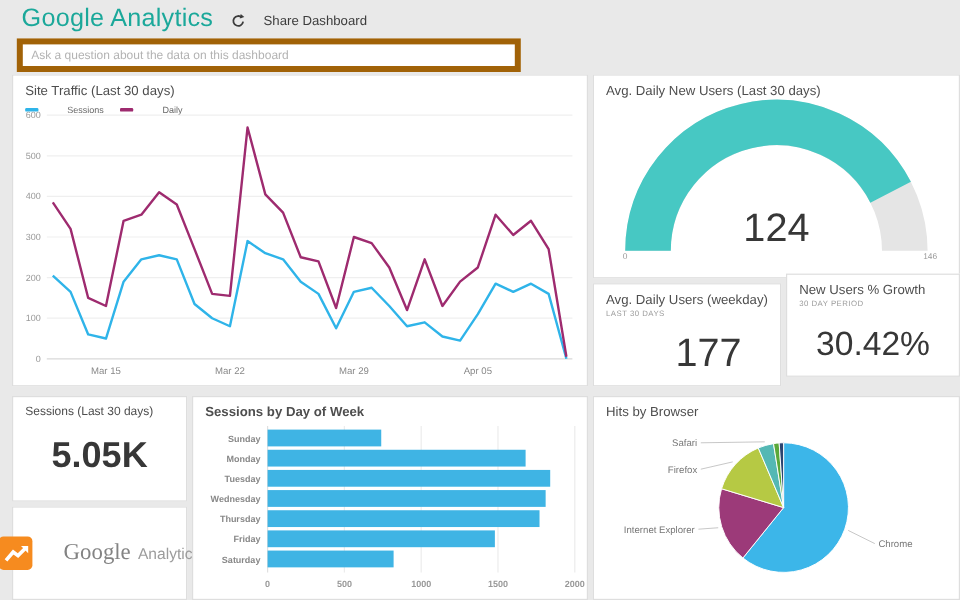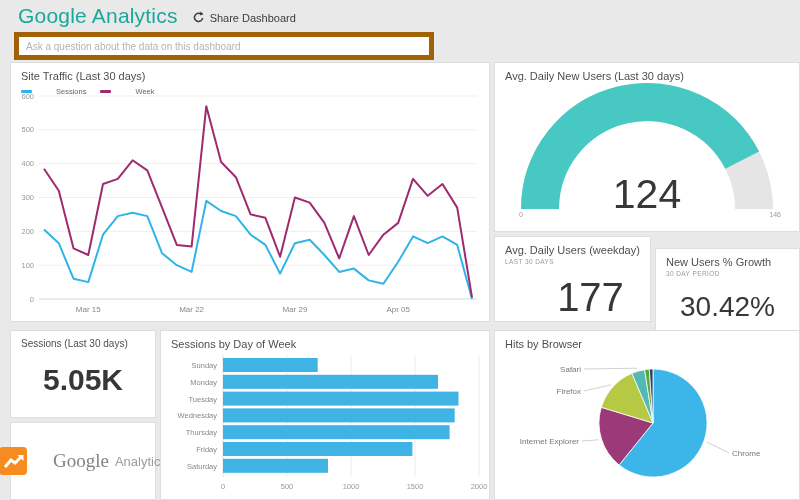--- a/index.html
+++ b/index.html
@@ -1,56 +1,56 @@
 <!DOCTYPE html>
 <html><head>
 <meta charset="utf-8">
 <style>
   html,body{margin:0;padding:0;}
   body{width:800px;height:500px;overflow:hidden;background:#e9e9e9;
        font-family:"Liberation Sans",sans-serif;position:relative;}
   .header{position:absolute;left:18px;top:4px;display:flex;align-items:center;gap:14px;}
   .page-title{font-size:21px;color:#1ba89a;font-weight:normal;margin:0;letter-spacing:.2px;}
-  .share-btn{display:flex;align-items:center;gap:5px;cursor:pointer;margin-top:3px;}
+  .share-btn{display:flex;align-items:center;gap:15px;cursor:pointer;margin-top:3px;}
   .share-label{font-size:11px;color:#3c3c3c;}
   .qna{position:absolute;left:14px;top:32px;width:396px;height:16px;border:5px solid #a16207;
        background:#fff;font-size:10px;padding:1px 7px;color:#555;outline:none;}
   .qna::placeholder{color:#b3b3b3;}
   .card{position:absolute;background:#fff;border:1px solid #dedede;box-sizing:border-box;}
   .card-title{position:absolute;left:10px;top:7px;font-size:11px;color:#4e4e4e;white-space:nowrap;}
   .card-sub{position:absolute;left:10px;top:21px;font-size:6.5px;color:#9b9b9b;letter-spacing:.4px;}
   .big-num{position:absolute;left:0;right:0;text-align:center;color:#373737;}
   svg.fill{position:absolute;left:0;top:0;}
   
   #card-traffic{left:10px;top:62px;width:480px;height:260px;}
   .legend{position:absolute;left:10px;top:24px;display:flex;gap:14px;align-items:center;}
   .legend-item{display:flex;align-items:center;gap:4px;}
   .legend-swatch{width:11px;height:3px;border-radius:1px;}
   .legend-label{font-size:7.5px;color:#666;padding-left:20px;}
   
   #card-gauge{left:494px;top:62px;width:306px;height:170px;}
-  .gauge-value{top:108px;font-size:41px;font-weight:200;}
+  .gauge-value{top:108px;font-size:33px;font-weight:200;}
   .gauge-min{position:absolute;left:24px;top:148px;font-size:7px;color:#999;}
   .gauge-max{position:absolute;right:18px;top:148px;font-size:7px;color:#999;}
   
   #card-kpi-users{left:494px;top:236px;width:157px;height:86px;}
-  #card-kpi-growth{left:655px;top:248px;width:145px;height:86px;}
-  #card-kpi-users .big-num{top:38px;font-size:40px;font-weight:200;margin-left:36px;}
+  #card-kpi-growth{left:655px;top:228px;width:145px;height:86px;}
+  #card-kpi-users .big-num{top:38px;font-size:33px;font-weight:200;margin-left:36px;}
   #card-kpi-growth .big-num{top:42px;font-size:28px;font-weight:200;}
   
   #card-sessions{left:10px;top:330px;width:146px;height:88px;}
   #card-sessions .big-num{top:32px;font-size:30px;font-weight:700;}
   #card-sessions .card-title{font-size:10px;}
   #card-logo{left:10px;top:422px;width:146px;height:78px;}
   .logo-row{position:absolute;left:0;right:0;top:24px;display:flex;align-items:center;justify-content:center;gap:6px;}
   .logo-box{width:28px;height:28px;border-radius:4px;background:#f68b1f;position:relative;flex:0 0 auto;}
   .logo-google{font-family:"Liberation Serif",serif;font-size:19px;color:#838383;margin-left:20px;}
   .logo-analytics{font-size:13px;color:#9c9c9c;}
   
-  #card-bars{left:160px;top:330px;width:330px;height:170px;}
+  #card-bars{left:160px;top:330px;width:330px;height:170px;font-weight:bold;}
   #card-pie{left:494px;top:330px;width:306px;height:170px;}
 </style>
 </head>
 <body>
 
 <div class="header">
   <h1 class="page-title">Google Analytics</h1>
   <div class="share-btn">
     <svg width="13" height="13" viewBox="0 0 13 13">
       <path d="M10.6 7 a4.1 4.1 0 1 1 -1.1-3.4" stroke="#3c3c3c" fill="none" stroke-width="1.5"></path>
@@ -64,21 +64,21 @@
 
 <div class="card" id="card-traffic">
   <div class="card-title">Site Traffic (Last 30 days)</div>
   <div class="legend">
     <div class="legend-item">
       <span class="legend-swatch" style="background:#2fb4e9"></span>
       <span class="legend-label">Sessions</span>
     </div>
     <div class="legend-item">
       <span class="legend-swatch" style="background:#9e2b6f"></span>
-      <span class="legend-label">Week</span>
+      <span class="legend-label">Daily</span>
     </div>
   </div>
   <svg class="fill" id="line-svg" width="478" height="258">
       <line x1="28" y1="236" x2="466" y2="236" stroke="#d9d9d9" stroke-width="1"></line>
       <text x="23" y="238.5" text-anchor="end" font-size="7.5" fill="#999" font-family="Liberation Sans, sans-serif">0</text>
       <line x1="28" y1="202.16666666666669" x2="466" y2="202.16666666666669" stroke="#efefef" stroke-width="1"></line>
       <text x="23" y="204.66666666666669" text-anchor="end" font-size="7.5" fill="#999" font-family="Liberation Sans, sans-serif">100</text>
       <line x1="28" y1="168.33333333333334" x2="466" y2="168.33333333333334" stroke="#efefef" stroke-width="1"></line>
       <text x="23" y="170.83333333333334" text-anchor="end" font-size="7.5" fill="#999" font-family="Liberation Sans, sans-serif">200</text>
       <line x1="28" y1="134.5" x2="466" y2="134.5" stroke="#efefef" stroke-width="1"></line>

